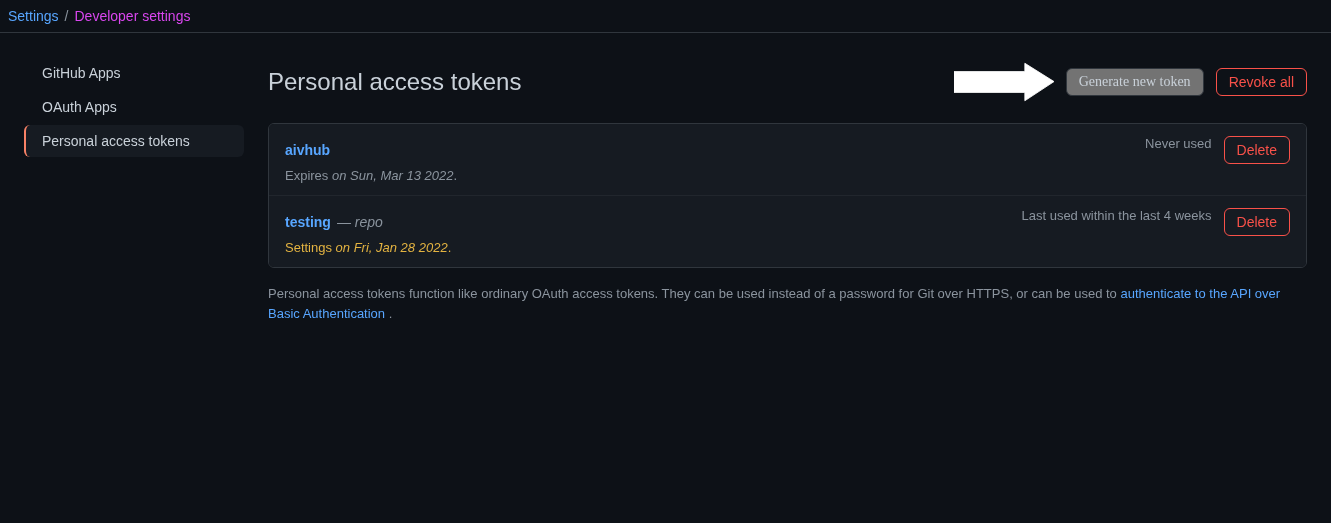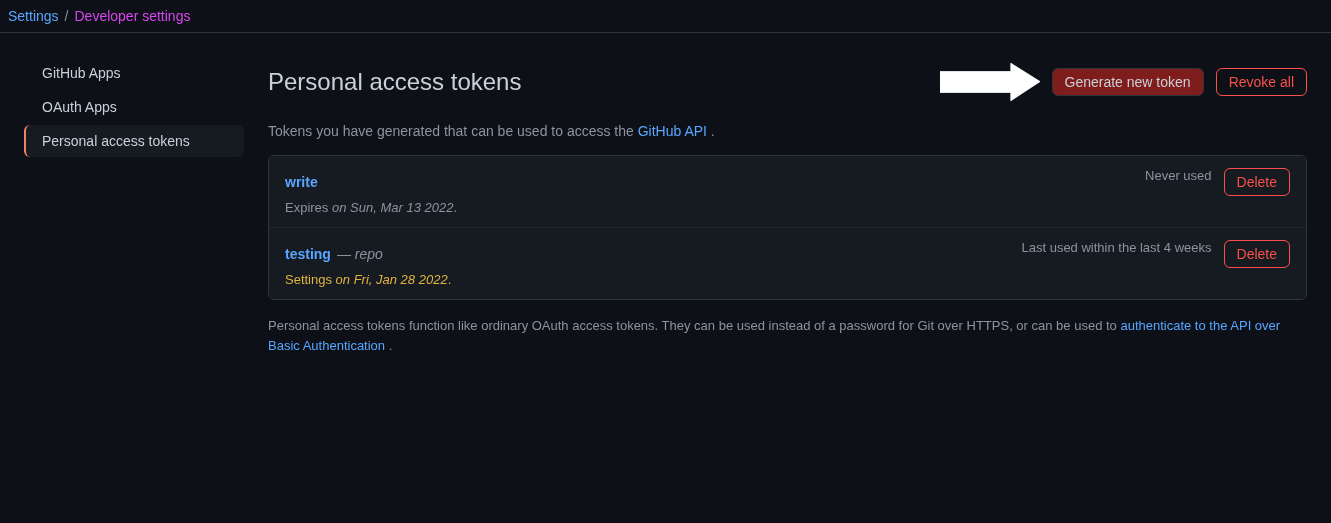--- a/index.html
+++ b/index.html
@@ -101,23 +101,24 @@
     .btn {
       padding: 5px 12px;
       border-radius: 6px;
       font-size: 14px;
       cursor: pointer;
       border: 1px solid;
       white-space: nowrap;
     }
 
     .btn-default {
-      background-color: #7f1d1d;
+      background-color: #737373;
       border-color: #30363d;
       color: #c9d1d9;
+      font-family: Liberation Serif, serif;
     }
 
     .btn-danger {
       background-color: transparent;
       border-color: #f85149;
       color: #f85149;
     }
 
     .description-text {
       color: #8b949e;
@@ -248,32 +249,27 @@
         <div class="arrow-indicator">
           <svg class="arrow-svg" viewBox="0 0 120 55" xmlns="http://www.w3.org/2000/svg">
             <polygon points="0,15 85,15 85,5 120,27 85,50 85,40 0,40" fill="white" stroke="white" stroke-width="1"></polygon>
           </svg>
         </div>
         <button class="btn btn-default">Generate new token</button>
         <button class="btn btn-danger">Revoke all</button>
       </div>
     </div>
 
-    <p class="description-text">
-      <span>Tokens you have generated that can be used to access the </span>
-      <a>GitHub API</a>
-      <span>.</span>
-    </p>
 
     <div class="tokens-container">
 
       <div class="token-row">
         <div class="token-row-header">
           <div class="token-name-line">
-            <a class="token-name">write</a>
+            <a class="token-name">aivhub</a>
           </div>
           <div class="token-row-actions">
             <span class="token-status">Never used</span>
             <button class="btn btn-danger">Delete</button>
           </div>
         </div>
         <div class="token-info-left">
           <span class="token-expiry">
             <span>Expires </span><em>on Sun, Mar 13 2022</em><span>.</span>
           </span>

